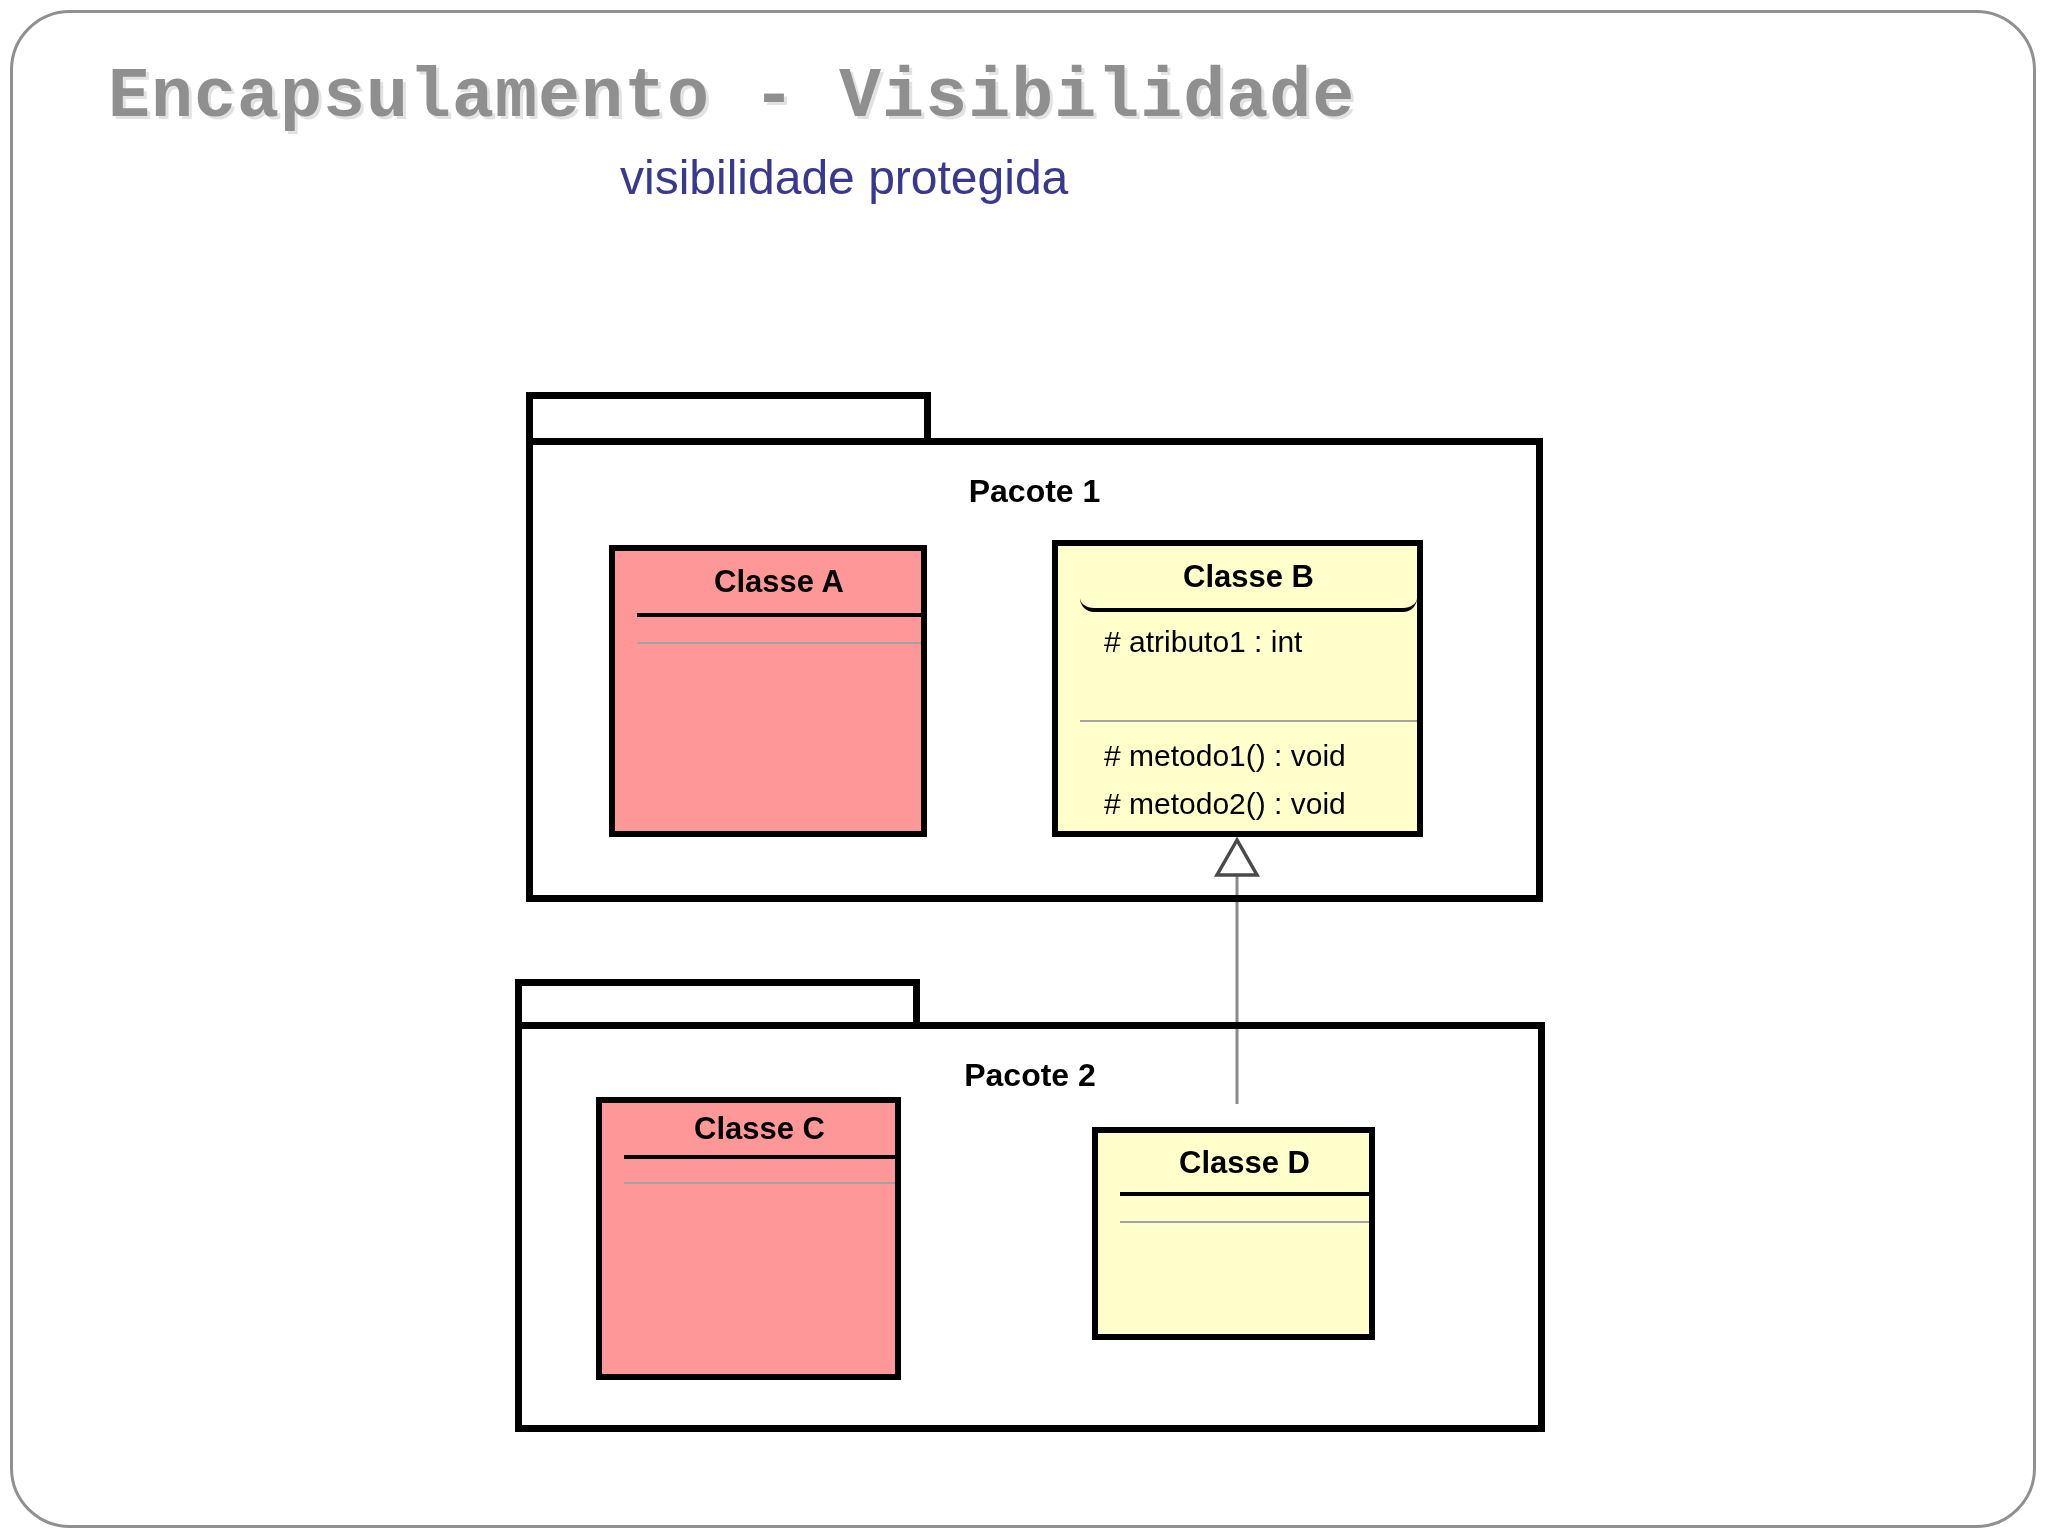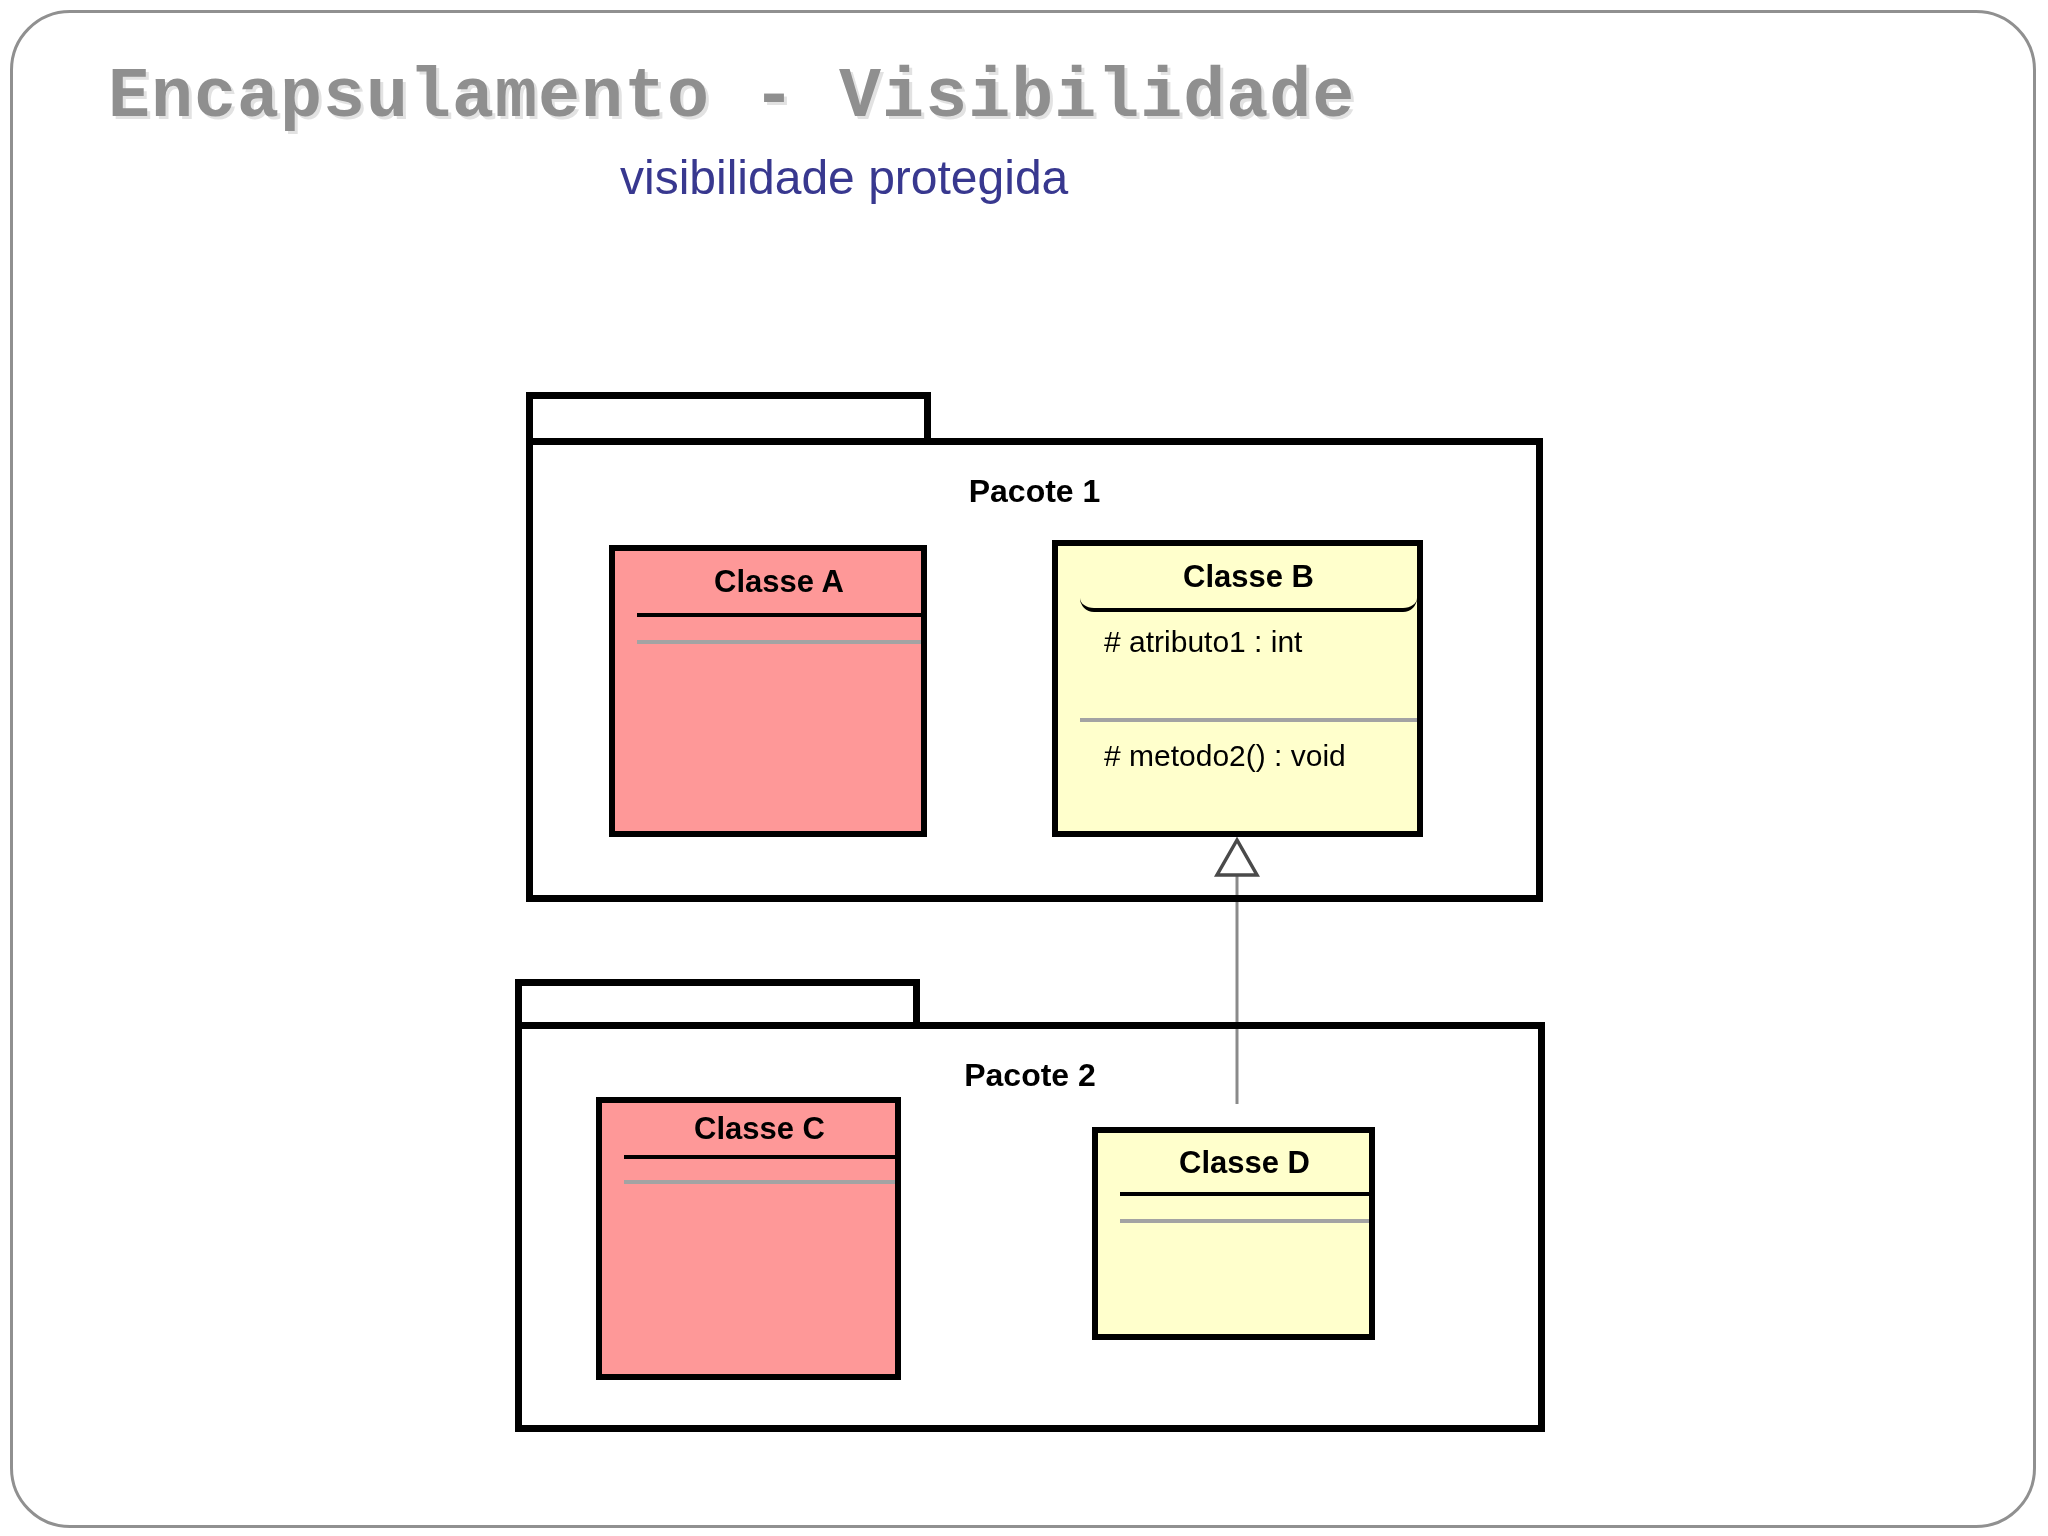--- a/index.html
+++ b/index.html
@@ -64,21 +64,21 @@
     padding-left:22px;
   }
   .uml-class.pink{background:var(--pink,#fe9898);}
   .uml-class.yellow{background:var(--yellow,#ffffcc);}
   .cls-name{
     display:flex;align-items:center;justify-content:center;
     font-weight:bold;font-size:31px;color:#000;
     border-bottom:4px solid #000;
   }
   .cls-attrs{
-    border-bottom:4px solid #a3a3a3;
+    border-bottom:2px solid #a3a3a3;
     padding:6px 0 0 24px;
     font-size:30px;line-height:48px;color:#000;
   }
   .cls-methods{
     flex:1;
     padding:10px 0 0 24px;
     font-size:30px;line-height:48px;color:#000;
   }
   .cls-line{display:block;white-space:nowrap;}
   
@@ -112,20 +112,21 @@
     <div class="cls-attrs" style="height:27px;padding:0;"></div>
     <div class="cls-methods"></div>
   </div>
 
   <div class="uml-class yellow" style="left:1052px;top:540px;width:371px;height:297px;">
     <div class="cls-name" style="height:66px;border-radius:14px;">Classe B</div>
     <div class="cls-attrs" style="height:110px;">
       <span class="cls-line"># atributo1 : int</span>
     </div>
     <div class="cls-methods">
+      <span class="cls-line"># metodo1() : void</span>
       <span class="cls-line"># metodo2() : void</span>
     </div>
   </div>
 
   <div class="pkg-tab" style="left:515px;top:979px;width:405px;height:43px;"></div>
   <div class="pkg-body" style="left:515px;top:1022px;width:1030px;height:410px;">
     <div class="pkg-label">Pacote 2</div>
   </div>
 
   <div class="uml-class pink" style="left:596px;top:1097px;width:305px;height:283px;">

